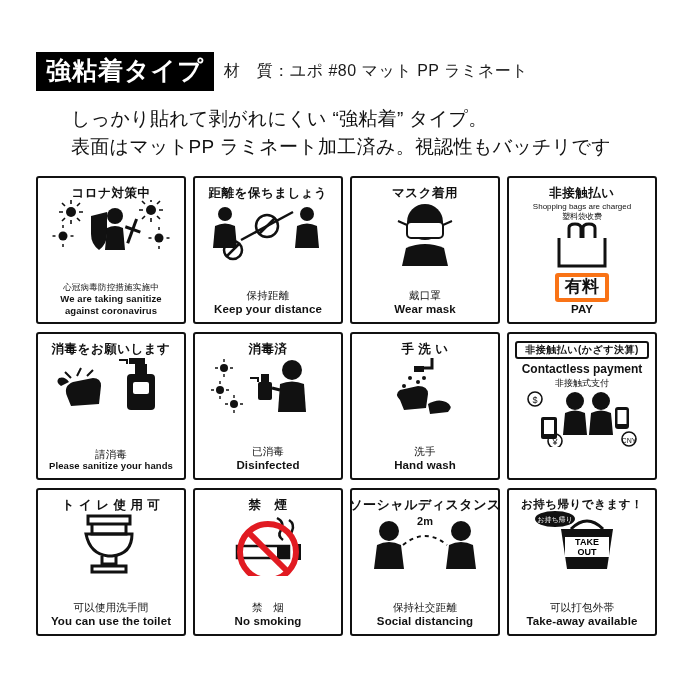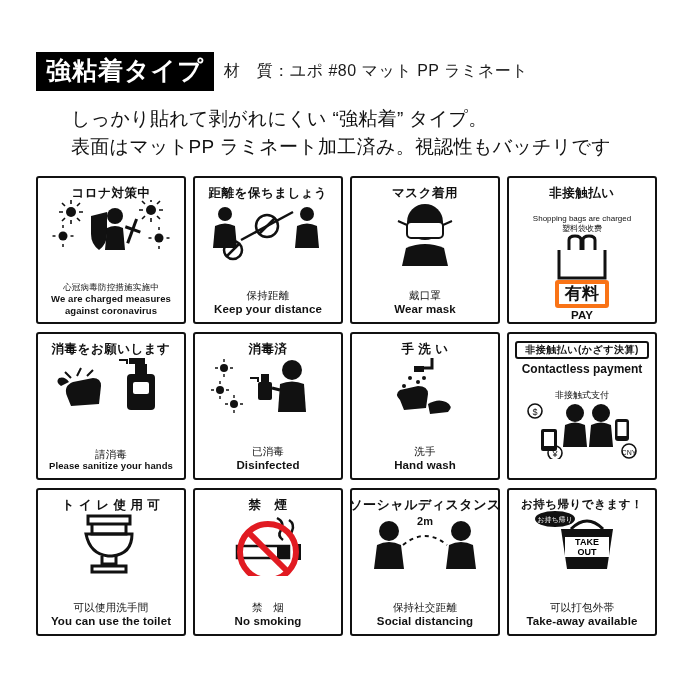--- a/index.html
+++ b/index.html
@@ -87,21 +87,21 @@
   }
   .card .title.boxed {
     border: 2px solid #111;
     border-radius: 3px;
     padding: 1px 8px;
   }
   .card .subtitle {
     font-size: 8px;
     text-align: center;
     line-height: 1.2;
-    margin-top: 14px;
+    margin-top: 2px;
     white-space: nowrap;
   }
   .art {
     flex: 1 1 auto;
     width: 100%;
     position: relative;
   }
   .art svg { display: block; margin: 0 auto; }
   .captions {
     width: 100%;
@@ -158,21 +158,21 @@
             <circle cx="64" cy="16" r="8"></circle>
             <path d="M56 28 Q64 24 72 28 L74 50 L54 50 Z"></path>
 
             <rect x="80" y="18" width="3" height="26" transform="rotate(20 81 30)"></rect>
             <rect x="74" y="28" width="16" height="3" transform="rotate(20 82 29)"></rect>
           </g>
         </svg>
       </div>
       <div class="captions">
         <div class="cap-jp small">心冠病毒防控措施实施中</div>
-        <div class="cap-en small" style="white-space:pre-line">We are charged measures
+        <div class="cap-en small" style="white-space:pre-line">We are taking sanitize
 against coronavirus</div>
       </div>
     </div>
 
     <div class="card">
       <div class="title">距離を保ちましょう</div>
       <div class="art">
         <svg width="130" height="62" viewBox="0 0 130 62">
           <g fill="#111" stroke="#111">
             <circle cx="22" cy="14" r="7" stroke="none"></circle>

